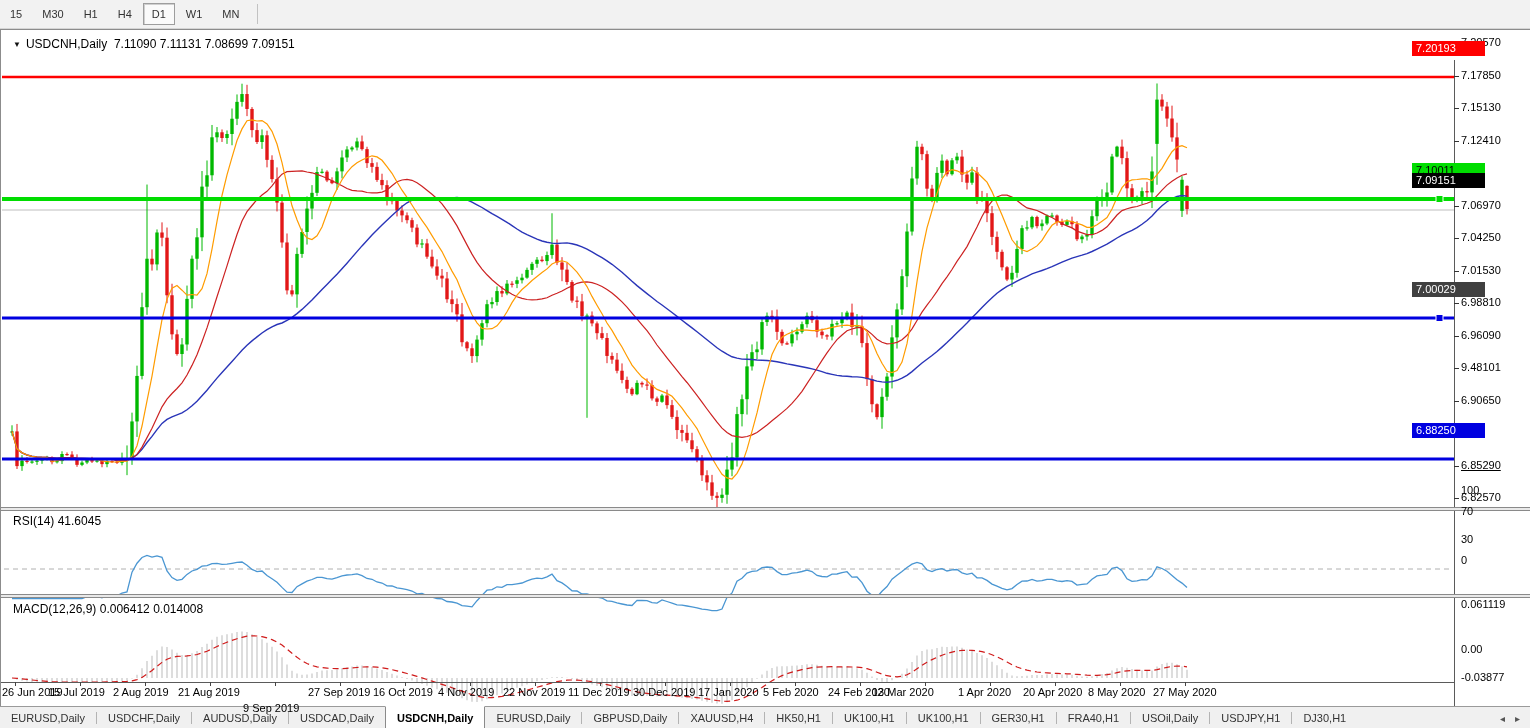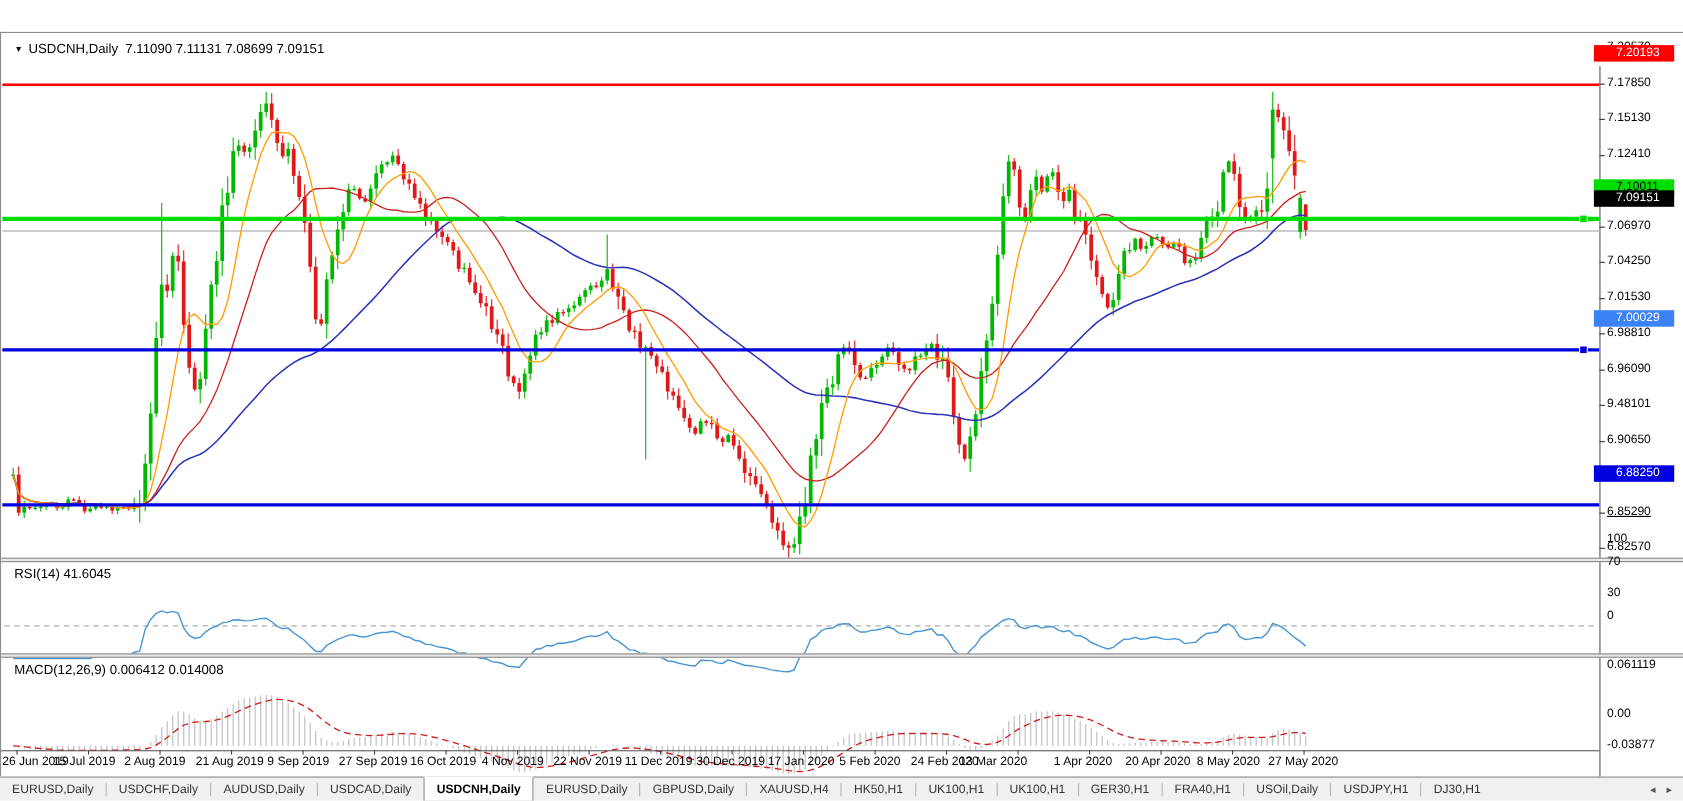--- a/index.html
+++ b/index.html
@@ -19,39 +19,49 @@
   #rsi-svg{left:1px;top:510px;}
   #macd-svg{left:1px;top:597px;}
   #axis-sep{left:1453px;top:30px;width:1px;height:652px;background:#5a5a5a;}
   .hline-border{left:0;width:1453px;height:1px;background:#5a5a5a;}
   .splitter{left:0;width:1530px;height:4px;background:#e9e9e9;border-top:1px solid #8a8a8a;border-bottom:1px solid #8a8a8a;box-sizing:border-box;}
   #chart-title{left:12px;top:36px;font-size:12px;color:#000;white-space:nowrap;}
   #chart-title .tri{font-size:8px;vertical-align:1px;margin-right:5px;color:#111;}
   .panel-label{font-size:12px;color:#000;white-space:nowrap;}
   .tick-label{position:absolute;left:1460px;color:#000;font-size:11px;white-space:nowrap;}
   .tick-mark{position:absolute;left:1453px;width:5px;height:1px;background:#333;}
-  .price-badge{position:absolute;left:1448px;width:73px;height:15px;line-height:15px;
-               padding-left:20px;box-sizing:border-box;font-size:11px;white-space:nowrap;}
+  .price-badge{position:absolute;left:1411px;width:73px;height:15px;line-height:15px;
+               padding-left:4px;box-sizing:border-box;font-size:11px;white-space:nowrap;}
   .sub-label{position:absolute;left:1460px;font-size:11px;color:#000;white-space:nowrap;}
   .date-label{position:absolute;top:686px;font-size:11px;color:#000;white-space:nowrap;}
   .date-tick{position:absolute;top:682px;width:1px;height:4px;background:#444;}
   
   #tabbar{position:absolute;left:0;top:706px;width:1530px;height:22px;background:#f0f0f0;
           border-top:1px solid #9a9a9a;display:flex;align-items:stretch;}
   .tab{display:flex;align-items:center;padding:0 11px;color:#333;white-space:nowrap;position:relative;}
   .tab-sep{width:1px;height:12px;background:#b3b3b3;align-self:center;}
   .tab.active{background:#fff;border:1px solid #8a8a8a;border-top:1px solid #fff;margin-top:-1px;
               font-weight:bold;color:#000;z-index:2;}
   #tab-scroll{margin-left:auto;display:flex;align-items:center;gap:10px;padding:0 10px;color:#555;font-size:10px;}
 </style>
 </head>
 <body>
 
 <div id="app">
 
+  <div id="toolbar">
+      <div class="tf-btn">15</div>
+      <div class="tf-btn">M30</div>
+      <div class="tf-btn">H1</div>
+      <div class="tf-btn">H4</div>
+      <div class="tf-btn active">D1</div>
+      <div class="tf-btn">W1</div>
+      <div class="tf-btn">MN</div>
+      <div class="tb-sep"></div>
+    </div>
 
   <div id="chart-window">
     <svg id="main-svg" class="abs" width="1452" height="476">
         <line x1="0" y1="150" x2="1452" y2="150" stroke="#bdbdbd" stroke-width="1.2"></line>
         <g>
           <line x1="10" y1="365.2820393368105" x2="10" y2="375.72718920301725" stroke="#00b800" stroke-width="1"></line>
           <rect x="8.3" y="371.41274224952394" width="3.4" height="1.2" fill="#00b800"></rect>
           <line x1="15" y1="363.94108475452214" x2="15" y2="408.9902940332245" stroke="#e21717" stroke-width="1"></line>
           <rect x="13.3" y="371.41274224952394" width="3.4" height="34.677121775494186" fill="#e21717"></rect>
           <line x1="20" y1="395.1367829913473" x2="20" y2="410.88700491724137" stroke="#00b800" stroke-width="1"></line>
@@ -816,21 +826,21 @@
       <div class="tick-label" style="top: 331px;">9.48101</div>
       <div class="tick-mark" style="top: 371px;"></div>
       <div class="tick-label" style="top: 364px;">6.90650</div>
       <div class="tick-mark" style="top: 436px;"></div>
       <div class="tick-label" style="top: 429px; text-decoration: underline;">6.85290</div>
       <div class="tick-mark" style="top: 468px;"></div>
       <div class="tick-label" style="top: 461px;">6.82570</div>
       <div class="price-badge" style="top: 11px; background: rgb(255, 0, 0); color: rgb(255, 255, 255);">7.20193</div>
       <div class="price-badge" style="top: 133px; background: rgb(0, 221, 0); color: rgb(0, 0, 0);">7.10011</div>
       <div class="price-badge" style="top: 143px; background: rgb(0, 0, 0); color: rgb(255, 255, 255);">7.09151</div>
-      <div class="price-badge" style="top: 252px; background: #3b82f6; color: rgb(255, 255, 255);">7.00029</div>
+      <div class="price-badge" style="top: 252px; background: #404040; color: rgb(255, 255, 255);">7.00029</div>
       <div class="price-badge" style="top: 393px; background: rgb(0, 0, 224); color: rgb(255, 255, 255);">6.88250</div>
       <div class="sub-label" style="top: 454px;">100</div>
       <div class="sub-label" style="top: 475px;">70</div>
       <div class="sub-label" style="top: 503px;">30</div>
       <div class="sub-label" style="top: 524px;">0</div>
       <div class="sub-label" style="top: 568px;">0.061119</div>
       <div class="sub-label" style="top: 613px;">0.00</div>
       <div class="sub-label" style="top: 641px;">-0.03877</div>
     </div>
 
@@ -871,21 +881,21 @@
     </div>
 <div class="date-tick" style="left: 15px;"></div>
     <div class="date-label" style="left: 2px;">26 Jun 2019</div>
     <div class="date-tick" style="left: 80px;"></div>
     <div class="date-label" style="left: 48px;">15 Jul 2019</div>
     <div class="date-tick" style="left: 145px;"></div>
     <div class="date-label" style="left: 113px;">2 Aug 2019</div>
     <div class="date-tick" style="left: 210px;"></div>
     <div class="date-label" style="left: 178px;">21 Aug 2019</div>
     <div class="date-tick" style="left: 275px;"></div>
-    <div class="date-label" style="left: 243px;">9 Sep 2019</div>
+    <div class="date-label" style="left: 243px; margin-top: 16px;">9 Sep 2019</div>
     <div class="date-tick" style="left: 340px;"></div>
     <div class="date-label" style="left: 308px;">27 Sep 2019</div>
     <div class="date-tick" style="left: 405px;"></div>
     <div class="date-label" style="left: 373px;">16 Oct 2019</div>
     <div class="date-tick" style="left: 470px;"></div>
     <div class="date-label" style="left: 438px;">4 Nov 2019</div>
     <div class="date-tick" style="left: 535px;"></div>
     <div class="date-label" style="left: 503px;">22 Nov 2019</div>
     <div class="date-tick" style="left: 600px;"></div>
     <div class="date-label" style="left: 568px;">11 Dec 2019</div>

